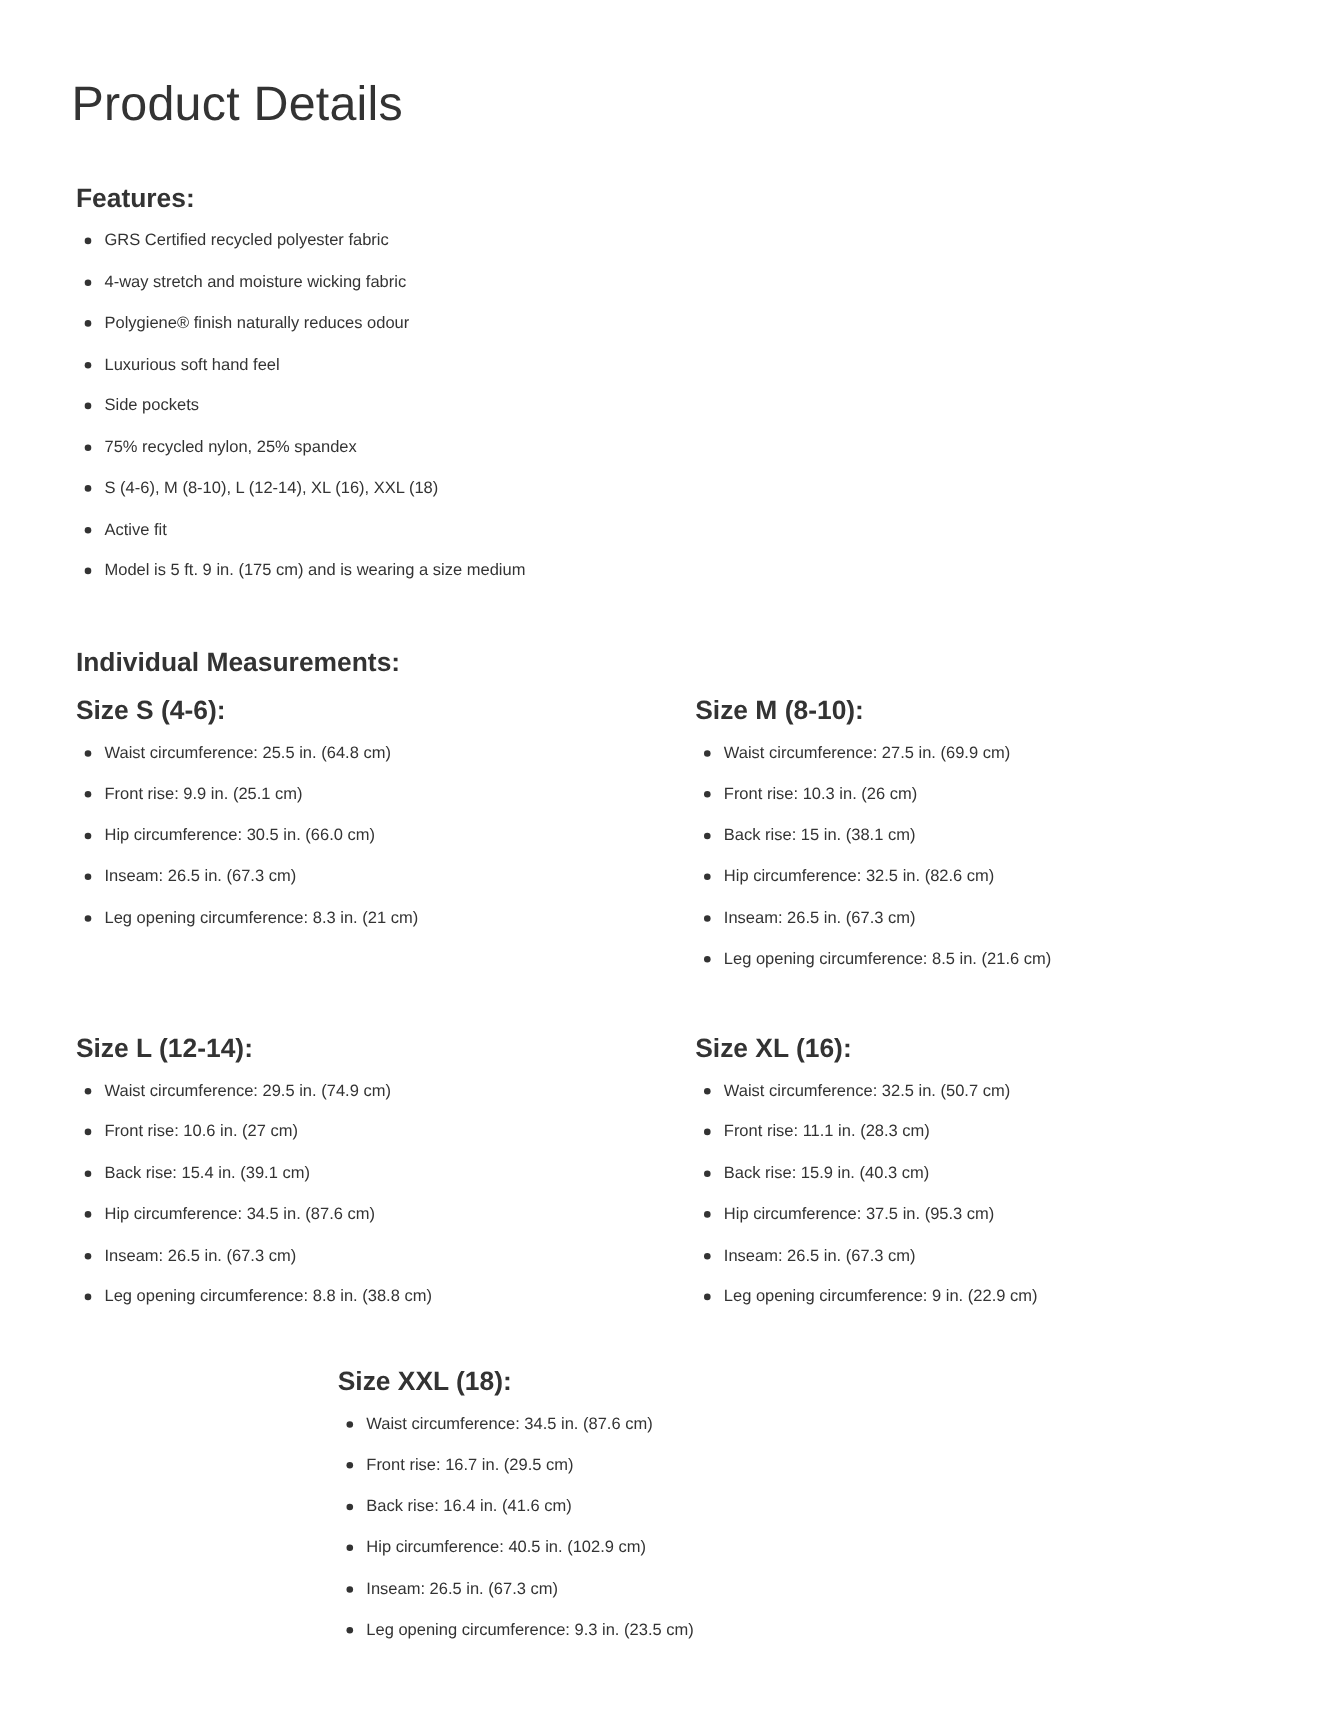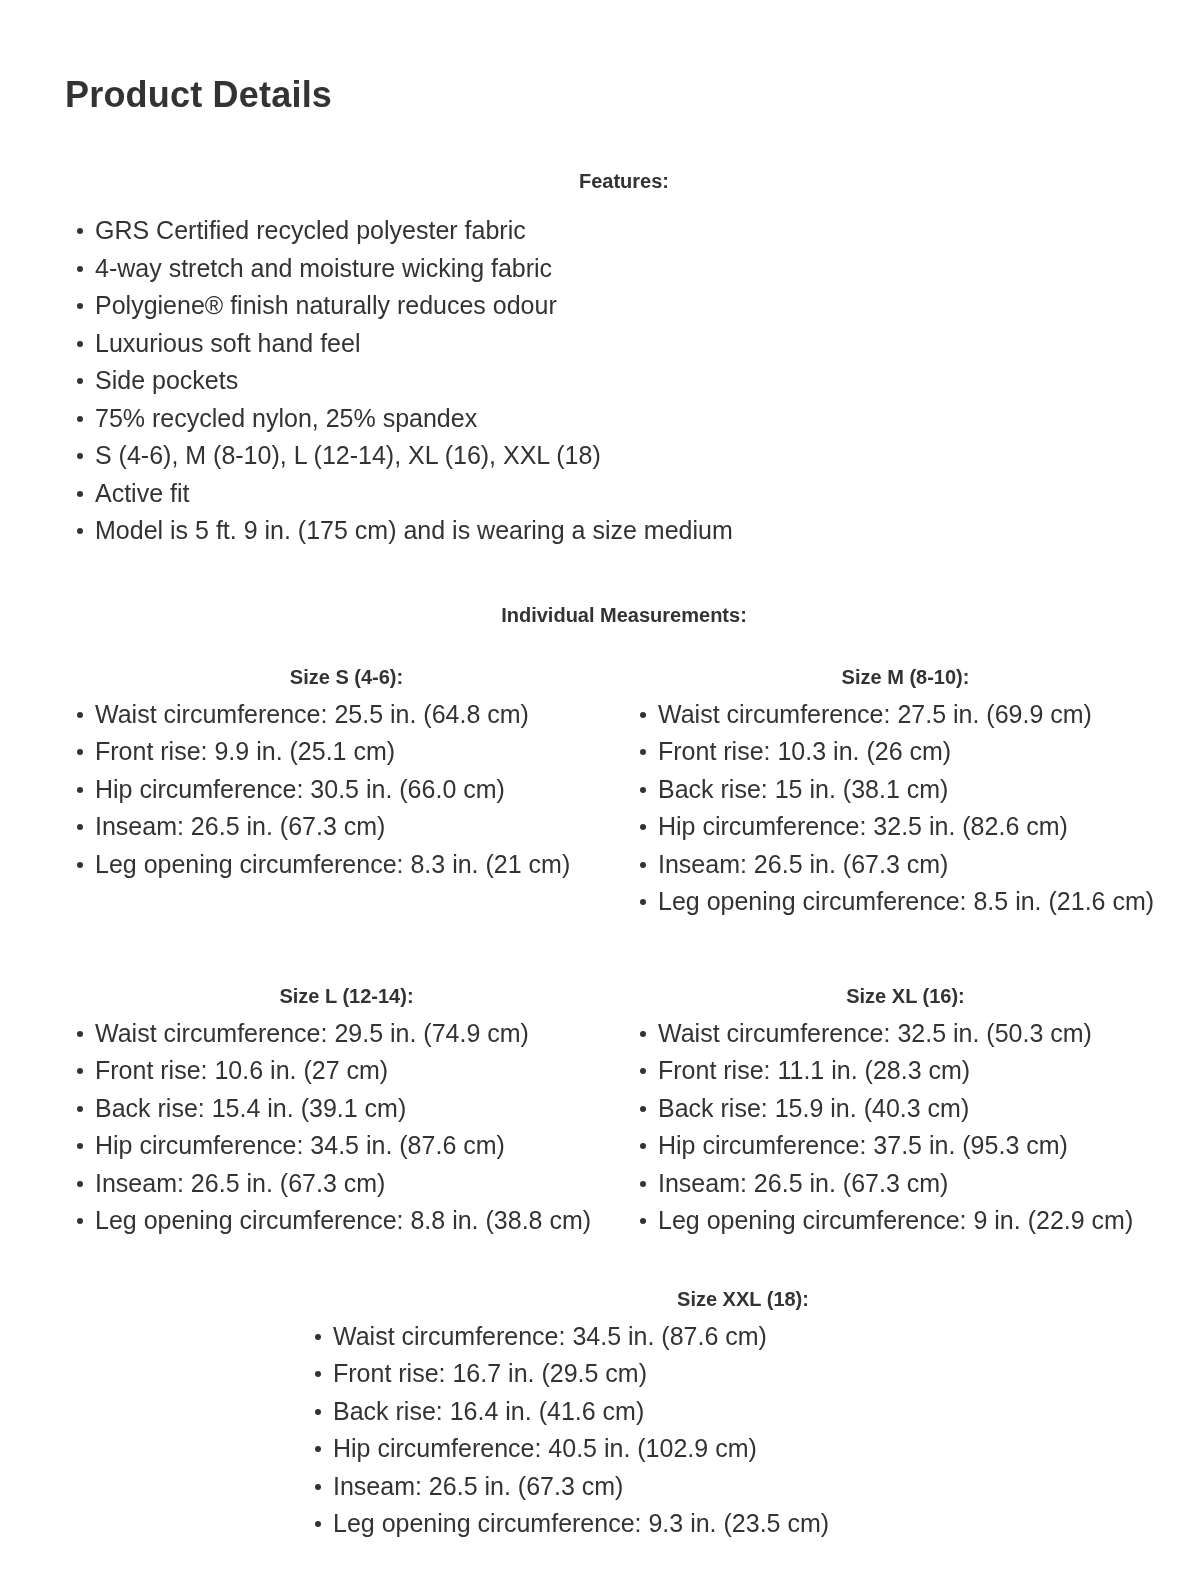--- a/index.html
+++ b/index.html
@@ -12,42 +12,41 @@
     width: 1201px;
     height: 1573px;
     font-family: "Liberation Sans", "DejaVu Sans", sans-serif;
     color: #333333;
     overflow: hidden;
   }
   .page {
     padding: 74px 18px 0 65px;
   }
   .page-title {
-    font-size: 36px;
-    font-weight: bold;
+    font-size: 44px;
+    font-weight: normal;
     line-height: 42px;
     margin: 0 0 50px 0;
     letter-spacing: 0.2px;
   }
   .section-heading {
-    font-size: 20px;
+    font-size: 24px;
     font-weight: bold;
     line-height: 30px;
-    margin: 16px;
-    text-align: center;
+    margin: 4px;
   }
   ul.bullet-list {
     list-style: none;
     margin: 4px 0 0 0;
     padding: 0;
   }
   ul.bullet-list li {
     position: relative;
     padding-left: 30px;
-    font-size: 25px;
+    font-size: 15px;
     line-height: 37.5px;
     white-space: nowrap;
   }
   ul.bullet-list li::before {
     content: "";
     position: absolute;
     left: 12px;
     top: 16px;
     width: 6px;
     height: 6px;
@@ -132,21 +131,21 @@
           <li>Back rise: 15.4 in. (39.1 cm)</li>
           <li>Hip circumference: 34.5 in. (87.6 cm)</li>
           <li>Inseam: 26.5 in. (67.3 cm)</li>
           <li>Leg opening circumference: 8.8 in. (38.8 cm)</li>
         </ul>
       </div>
 
       <div class="size-section">
         <h3 class="section-heading">Size XL (16):</h3>
         <ul class="bullet-list">
-          <li>Waist circumference: 32.5 in. (50.3 cm)</li>
+          <li>Waist circumference: 32.5 in. (50.7 cm)</li>
           <li>Front rise: 11.1 in. (28.3 cm)</li>
           <li>Back rise: 15.9 in. (40.3 cm)</li>
           <li>Hip circumference: 37.5 in. (95.3 cm)</li>
           <li>Inseam: 26.5 in. (67.3 cm)</li>
           <li>Leg opening circumference: 9 in. (22.9 cm)</li>
         </ul>
       </div>
 
     </div>
 

